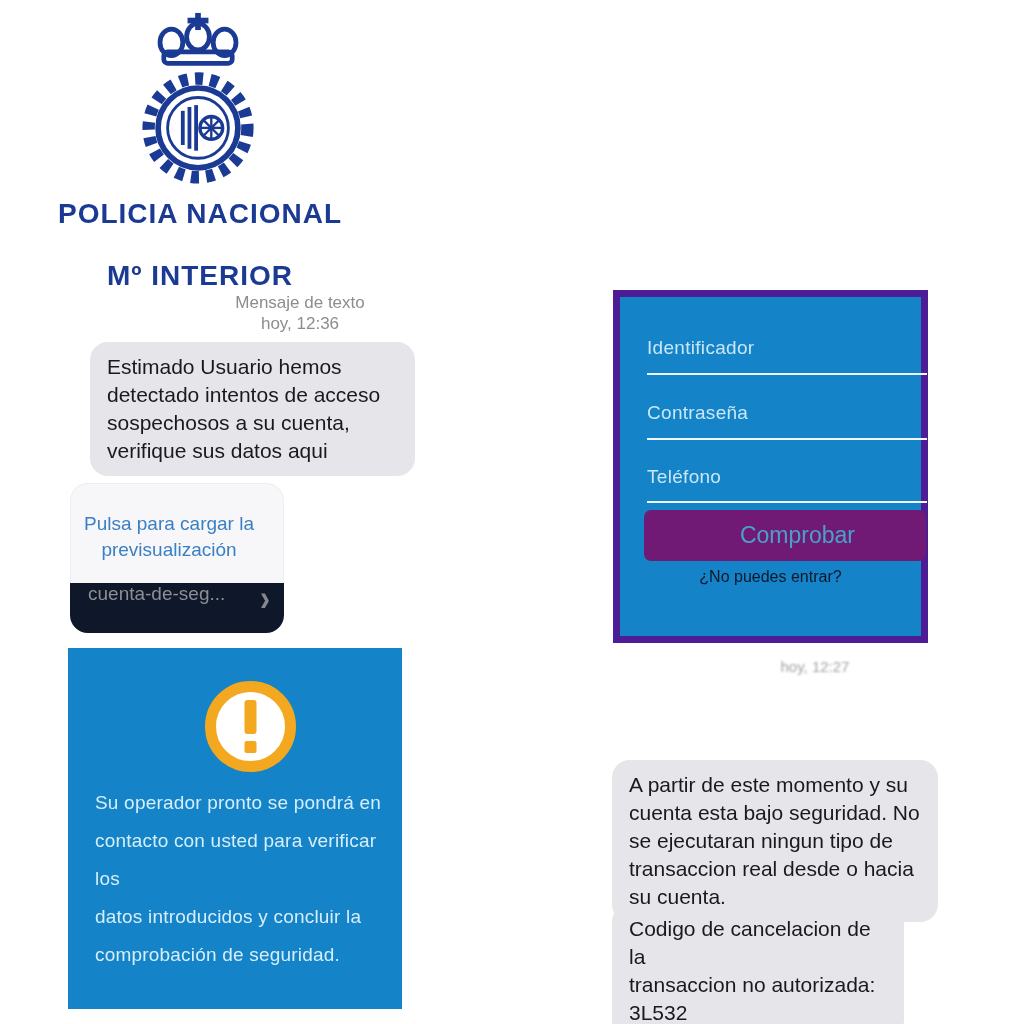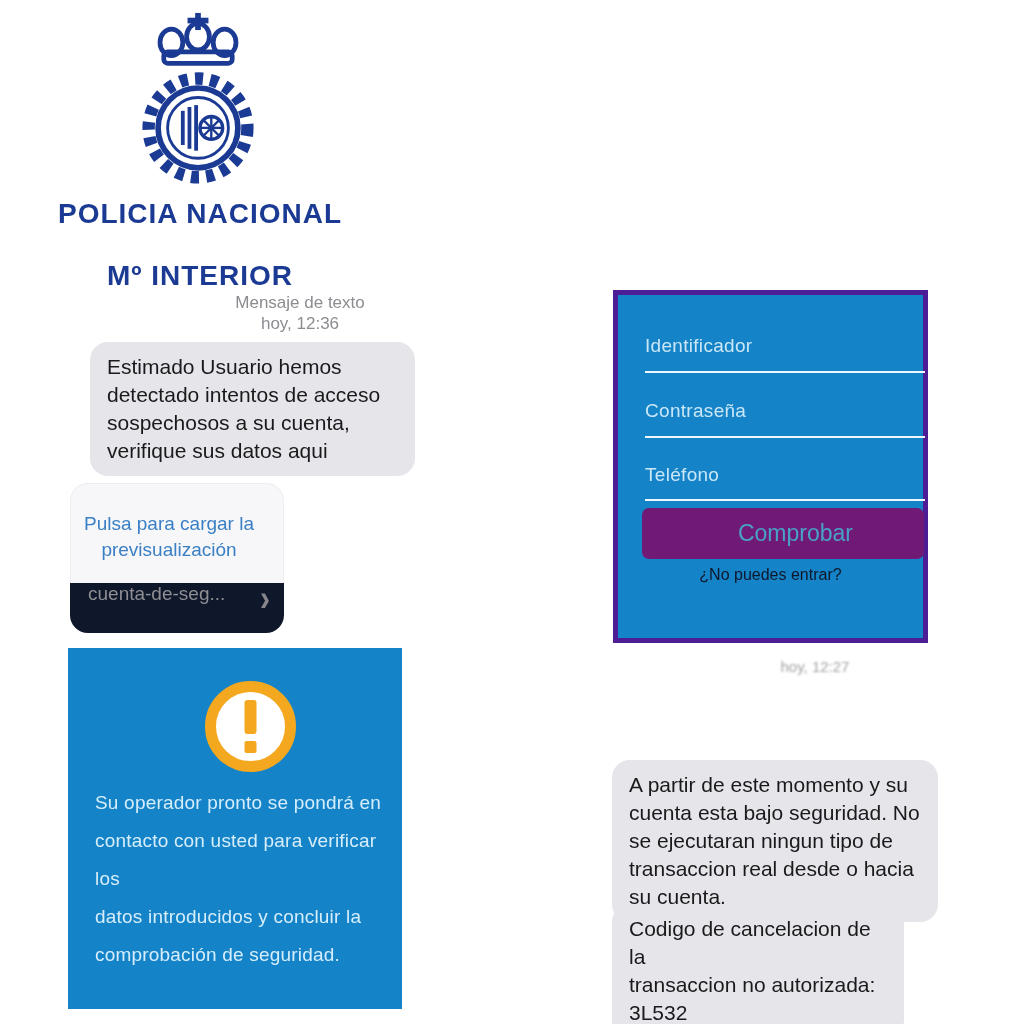--- a/index.html
+++ b/index.html
@@ -39,21 +39,21 @@
                     transform:rotate(12deg); z-index:-1; }
 
   
   .warn-panel { left:68px; top:648px; width:334px; height:361px; background:#1583c7; }
   .warn-icon { left:134px; top:30px; width:97px; height:97px; }
   .warn-text { left:27px; top:136px; width:300px; color:#d6eefb;
                font-size:19px; line-height:38px; letter-spacing:0.2px; }
 
   
   .form-panel { left:613px; top:290px; width:315px; height:353px;
-                background:#1583c7; border:5px solid #4c1d95; }
+                background:#1583c7; border:7px solid #4c1d95; }
   .f-label { left:27px; color:#c9e7f7; font-size:19px; letter-spacing:0.3px; }
   .f-line  { left:27px; width:280px; height:2px; background:#eef7fd; }
   .lbl-1 { top:40px; }  .line-1 { top:76px; }
   .lbl-2 { top:105px; } .line-2 { top:141px; }
   .lbl-3 { top:169px; } .line-3 { top:204px; }
   .submit-btn { left:24px; top:213px; width:282px; height:51px; background:#701a75;
                 border:none; border-radius:7px; color:#49a1c8; font-size:23px;
                 font-family:"Liberation Sans", sans-serif; cursor:pointer;padding-left:25px; }
   .help-link { left:0; top:271px; width:100%; text-align:center; color:#0f172a;
                font-size:16px; }

